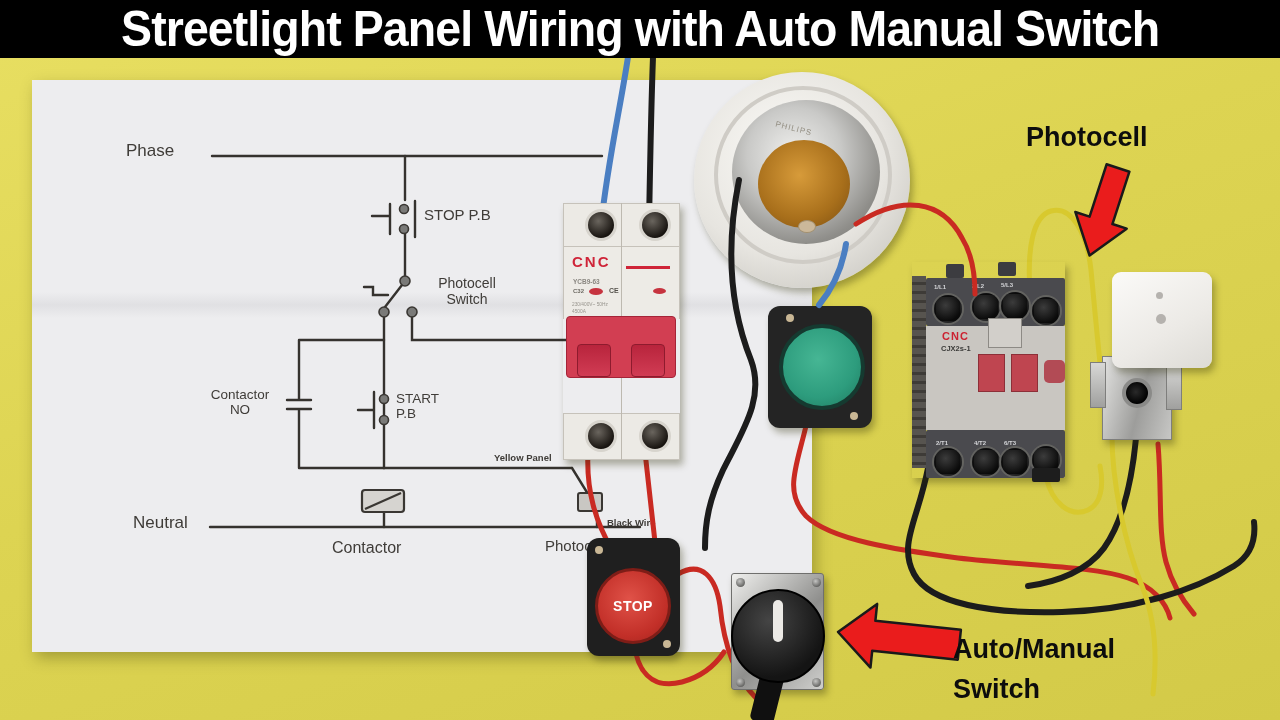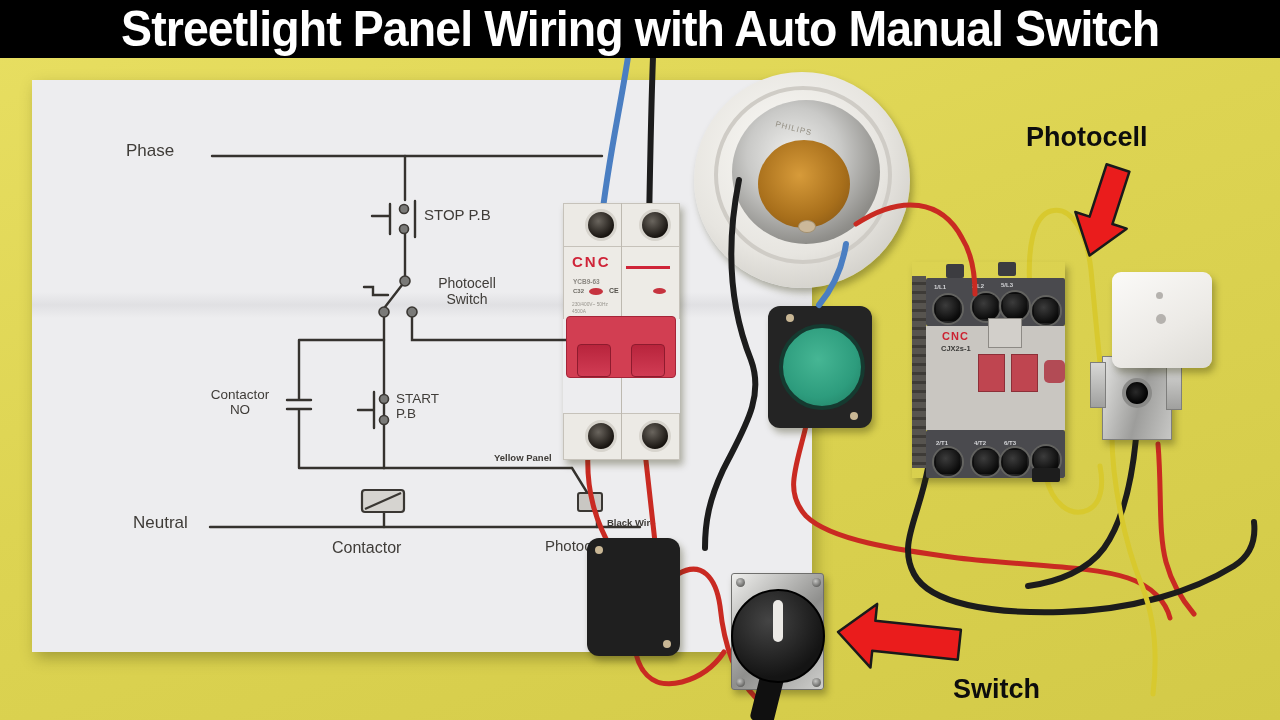--- a/index.html
+++ b/index.html
@@ -259,20 +259,23 @@
   <div class="abs comp pc-hole"></div>
   <div class="abs comp pc-cube shadowed">
     <div class="pc-dot" style="left:44px;top:20px;width:7px;height:7px;"></div>
     <div class="pc-dot" style="left:44px;top:42px;width:10px;height:10px;"></div>
   </div>
 
   <div class="abs comp pbtn-house stopb-house shadowed">
     <div class="pb-hole" style="left:8px;top:8px;"></div>
     <div class="pb-hole" style="left:76px;top:102px;"></div>
   </div>
+  <div class="abs comp stopb-cap">
+    <span>STOP</span>
+  </div>
 
   <div class="abs comp ams-plate shadowed">
     <div class="ams-screw" style="left:4px;top:4px;"></div>
     <div class="ams-screw" style="left:80px;top:4px;"></div>
     <div class="ams-screw" style="left:4px;top:104px;"></div>
     <div class="ams-screw" style="left:80px;top:104px;"></div>
   </div>
   <div class="abs comp ams-lever"></div>
   <div class="abs comp ams-knob"></div>
   <div class="abs comp ams-ind"></div>
@@ -284,15 +287,16 @@
       <path d="M739,180 C727,240 727,300 751,360 C765,398 743,430 723,470 C709,500 705,522 705,548" stroke="#1c1c1c" stroke-width="6"></path>
     </g>
   </svg>
 
   <svg id="arrows-svg" width="1280" height="720" viewBox="0 0 1280 720">
     <polygon points="-12,0 12,0 12,55 27,55 0,92 -27,55 -12,55" transform="translate(1118,168) rotate(18)" fill="#ea1c1c" stroke="#1a1a1a" stroke-width="2.5" stroke-linejoin="round"></polygon>
     <polygon points="0,0 36,-32 36,-15 122,-15 122,15 36,15 36,32" transform="translate(838,632) rotate(6)" fill="#ea1c1c" stroke="#1a1a1a" stroke-width="2.5" stroke-linejoin="round"></polygon>
   </svg>
 
   <div class="abs big-label" style="left:1026px;top:122px;">Photocell</div>
+  <div class="abs big-label" style="left:953px;top:634px;">Auto/Manual</div>
   <div class="abs big-label" style="left:953px;top:674px;">Switch</div>
 
 </div>
 
 </body></html>

